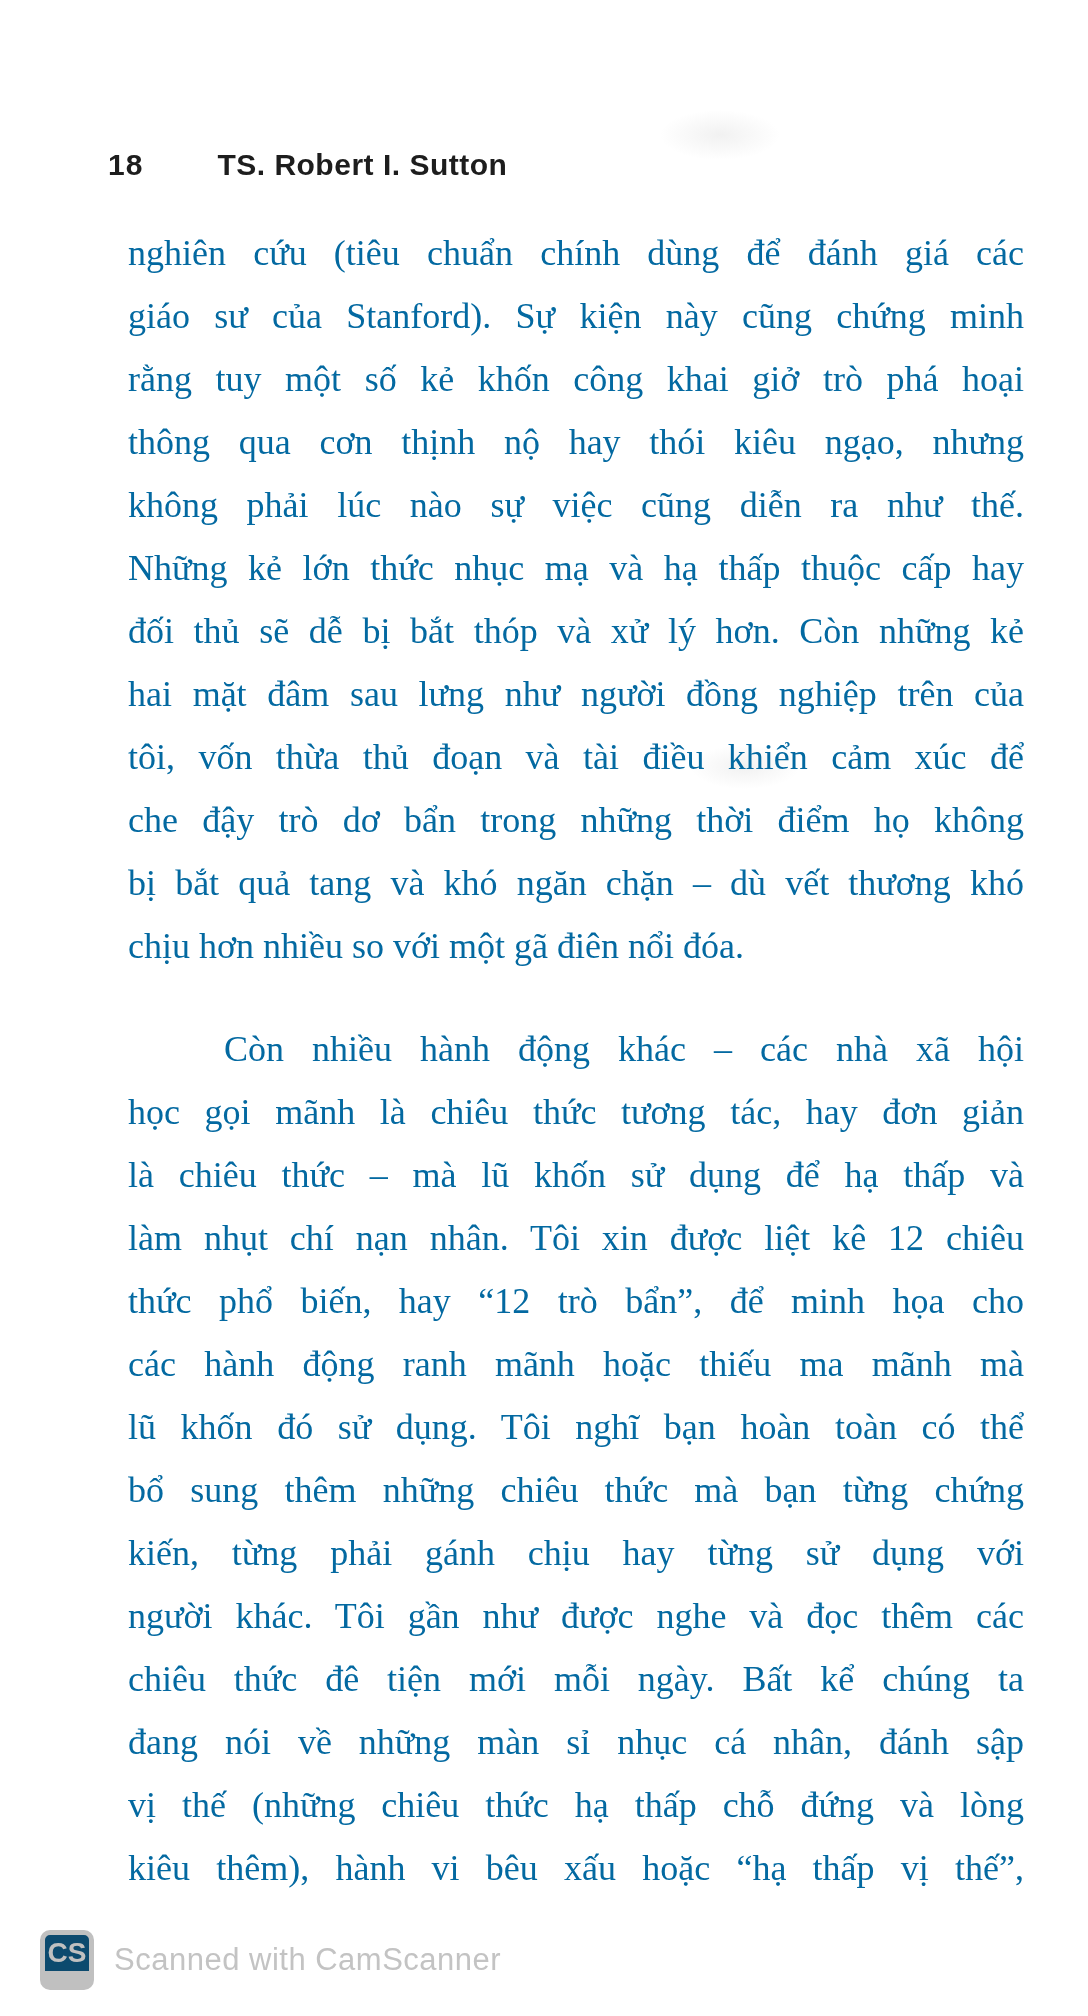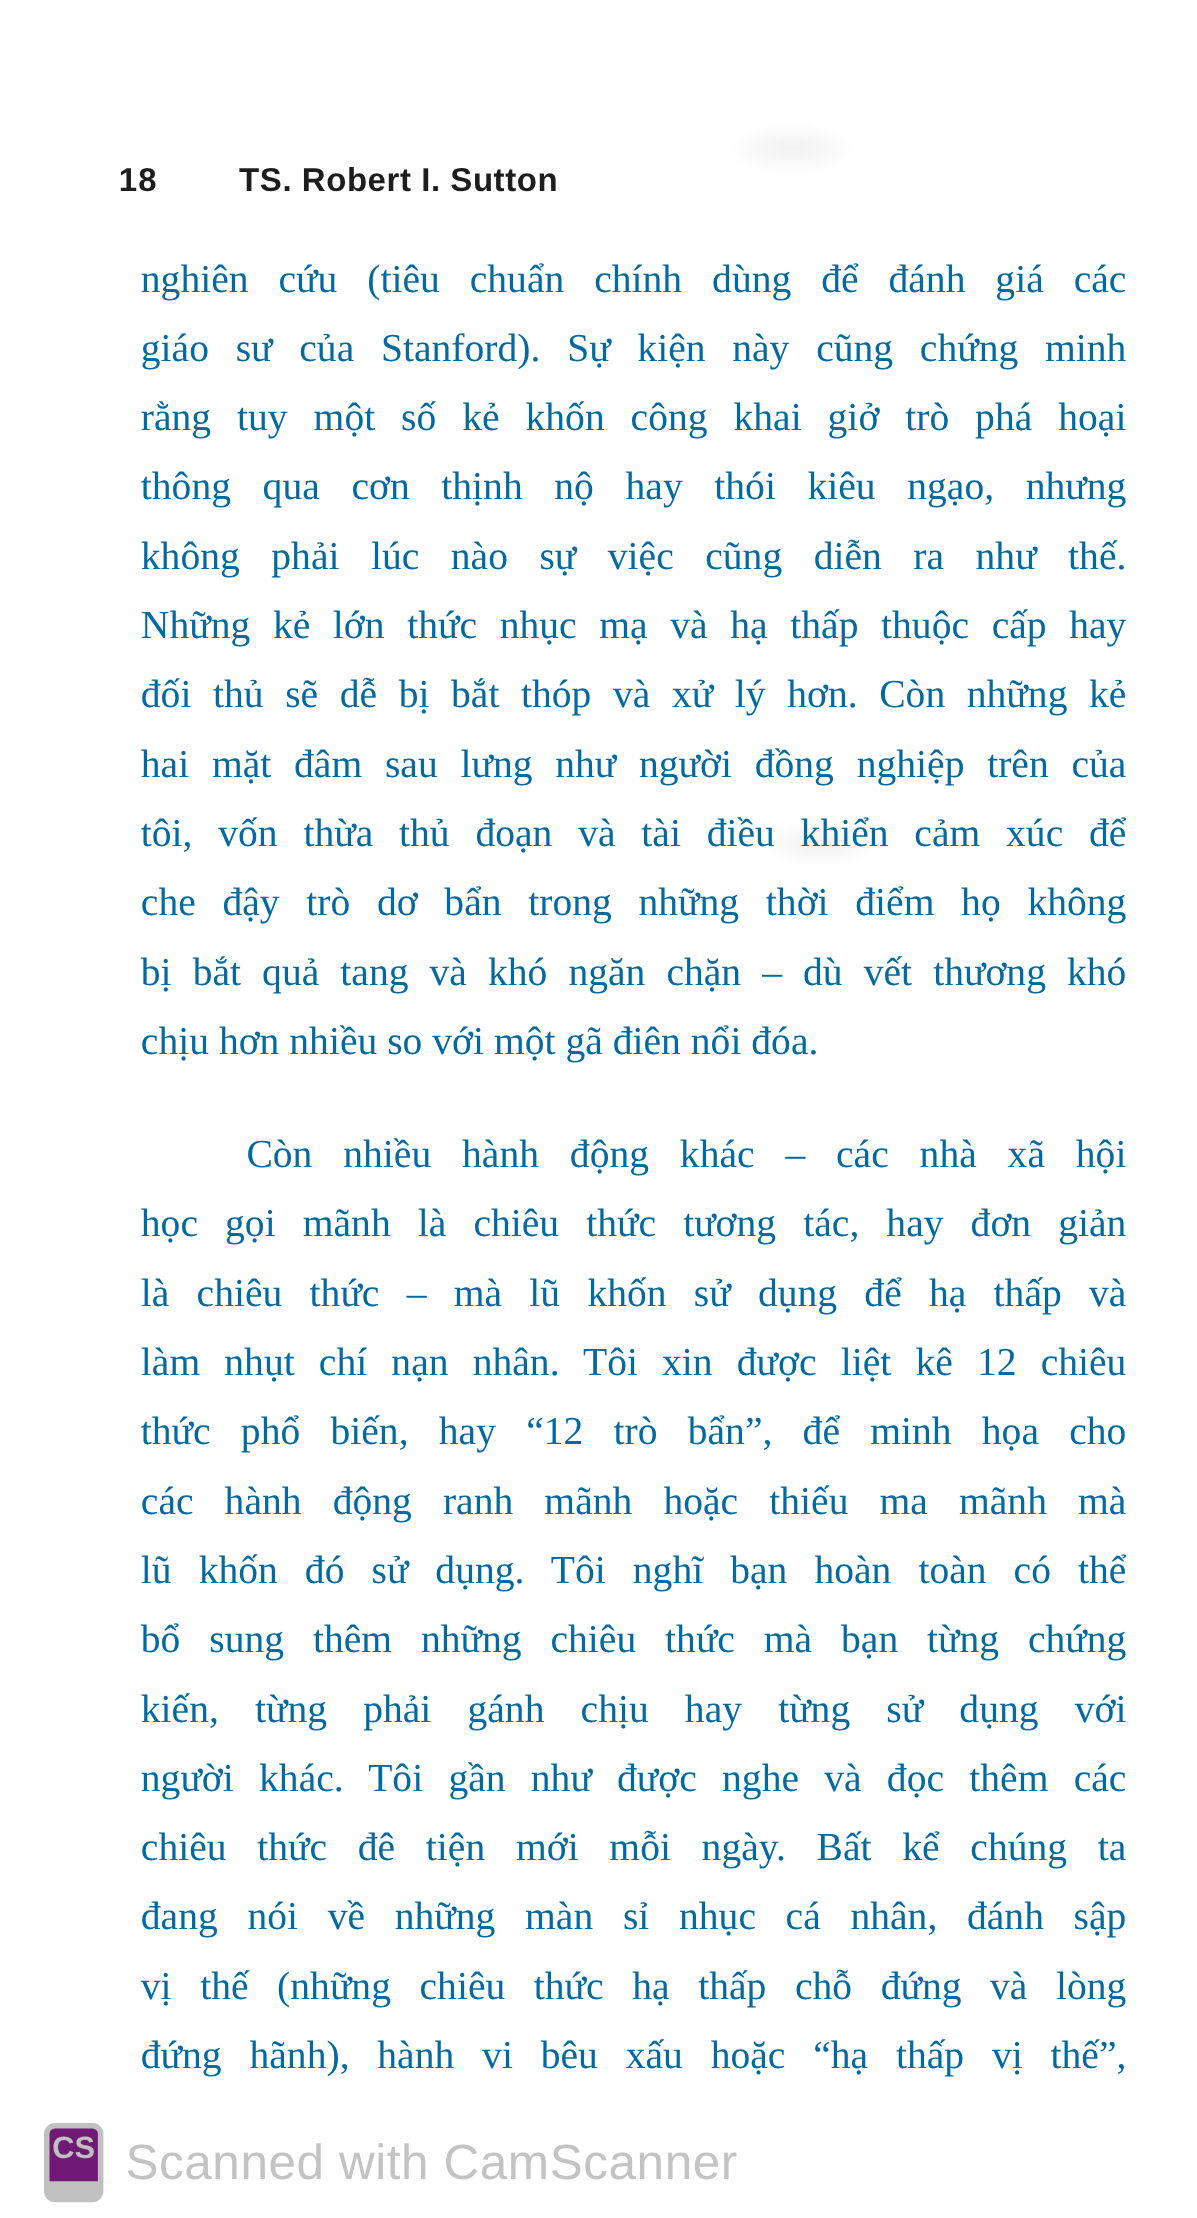--- a/index.html
+++ b/index.html
@@ -74,25 +74,25 @@
     left: 40px;
     top: 1930px;
     display: flex;
     align-items: center;
     gap: 20px;
     color: #c0c0c0;
   }
   .cs-badge {
     position: relative;
     width: 54px;
-    height: 72px;
+    height: 60px;
     box-sizing: border-box;
     border: 5px solid #c0c0c0;
     border-radius: 10px;
-    background: #701a75;
+    background: #0c4a6e;
     flex: 0 0 auto;
     padding-left: 34px;
   }
   .cs-badge .letters {
     position: absolute;
     left: 0; right: 0; top: 2px;
     text-align: center;
     font-family: "Liberation Sans", "DejaVu Sans", sans-serif;
     font-weight: 700;
     font-size: 28px;
@@ -102,21 +102,21 @@
   }
   .cs-badge .base {
     position: absolute;
     left: -1px; right: -1px; bottom: -1px;
     height: 15px;
     background: #c0c0c0;
     border-radius: 0 0 6px 6px;
   }
   .footer .label {
     font-family: "Liberation Sans", "DejaVu Sans", sans-serif;
-    font-size: 45px;
+    font-size: 31px;
     font-weight: 400;
     color: #c3c3c3;
     letter-spacing: 0.5px;
     white-space: nowrap;
   }
 </style>
 </head>
 <body>
 
 <div class="page">
@@ -151,21 +151,21 @@
         <div class="line">làm nhụt chí nạn nhân. Tôi xin được liệt kê 12 chiêu</div>
         <div class="line">thức phổ biến, hay “12 trò bẩn”, để minh họa cho</div>
         <div class="line">các hành động ranh mãnh hoặc thiếu ma mãnh mà</div>
         <div class="line">lũ khốn đó sử dụng. Tôi nghĩ bạn hoàn toàn có thể</div>
         <div class="line">bổ sung thêm những chiêu thức mà bạn từng chứng</div>
         <div class="line">kiến, từng phải gánh chịu hay từng sử dụng với</div>
         <div class="line">người khác. Tôi gần như được nghe và đọc thêm các</div>
         <div class="line">chiêu thức đê tiện mới mỗi ngày. Bất kể chúng ta</div>
         <div class="line">đang nói về những màn sỉ nhục cá nhân, đánh sập</div>
         <div class="line">vị thế (những chiêu thức hạ thấp chỗ đứng và lòng</div>
-        <div class="line">đứng hãnh), hành vi bêu xấu hoặc “hạ thấp vị thế”,</div>
+        <div class="line">kiêu thêm), hành vi bêu xấu hoặc “hạ thấp vị thế”,</div>
       </div>
     </div>
 
   <div class="footer">
     <span class="cs-badge">
       <span class="letters">CS</span>
       <span class="base"></span>
     </span>
     <span class="label">Scanned with CamScanner</span>
   </div>

